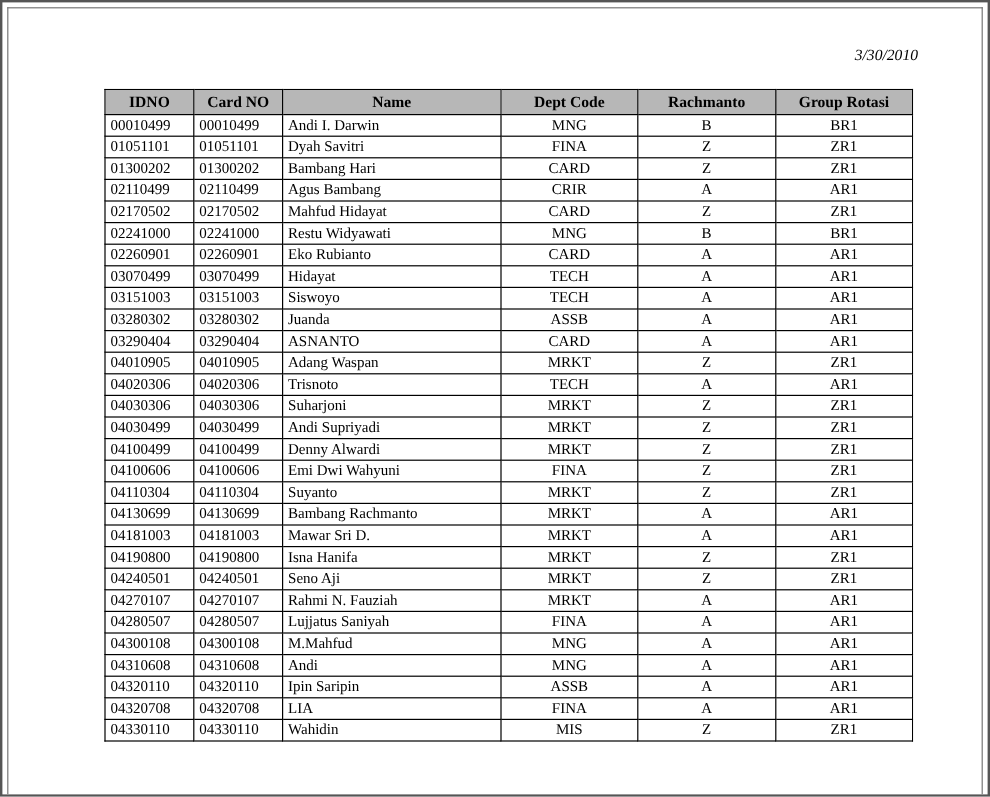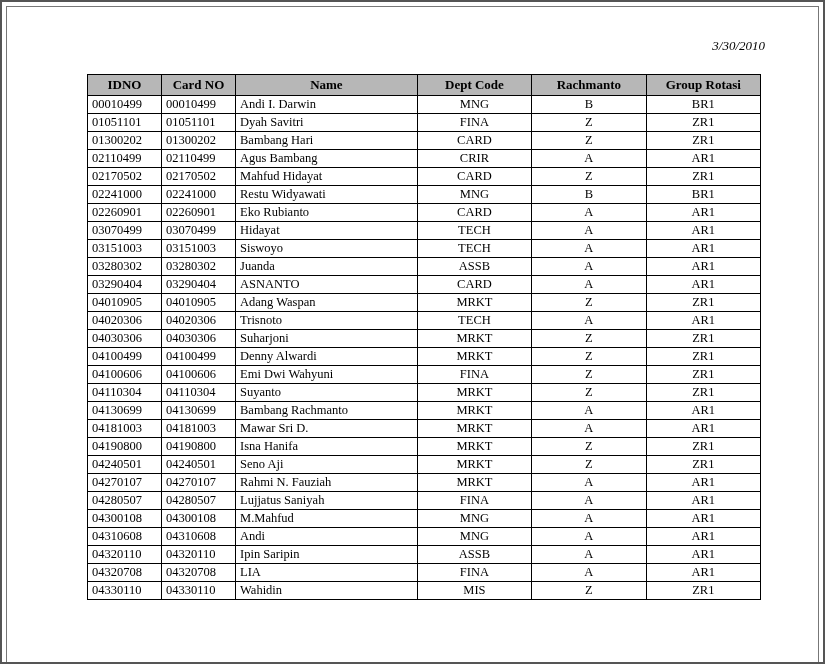--- a/index.html
+++ b/index.html
@@ -213,20 +213,28 @@
           </tr>
           <tr>
             <td class="c-idno">04030306</td>
             <td class="c-card">04030306</td>
             <td class="c-name">Suharjoni</td>
             <td class="c-dept">MRKT</td>
             <td class="c-kode">Z</td>
             <td class="c-group">ZR1</td>
           </tr>
           <tr>
+            <td class="c-idno">04030499</td>
+            <td class="c-card">04030499</td>
+            <td class="c-name">Andi Supriyadi</td>
+            <td class="c-dept">MRKT</td>
+            <td class="c-kode">Z</td>
+            <td class="c-group">ZR1</td>
+          </tr>
+          <tr>
             <td class="c-idno">04100499</td>
             <td class="c-card">04100499</td>
             <td class="c-name">Denny Alwardi</td>
             <td class="c-dept">MRKT</td>
             <td class="c-kode">Z</td>
             <td class="c-group">ZR1</td>
           </tr>
           <tr>
             <td class="c-idno">04100606</td>
             <td class="c-card">04100606</td>

